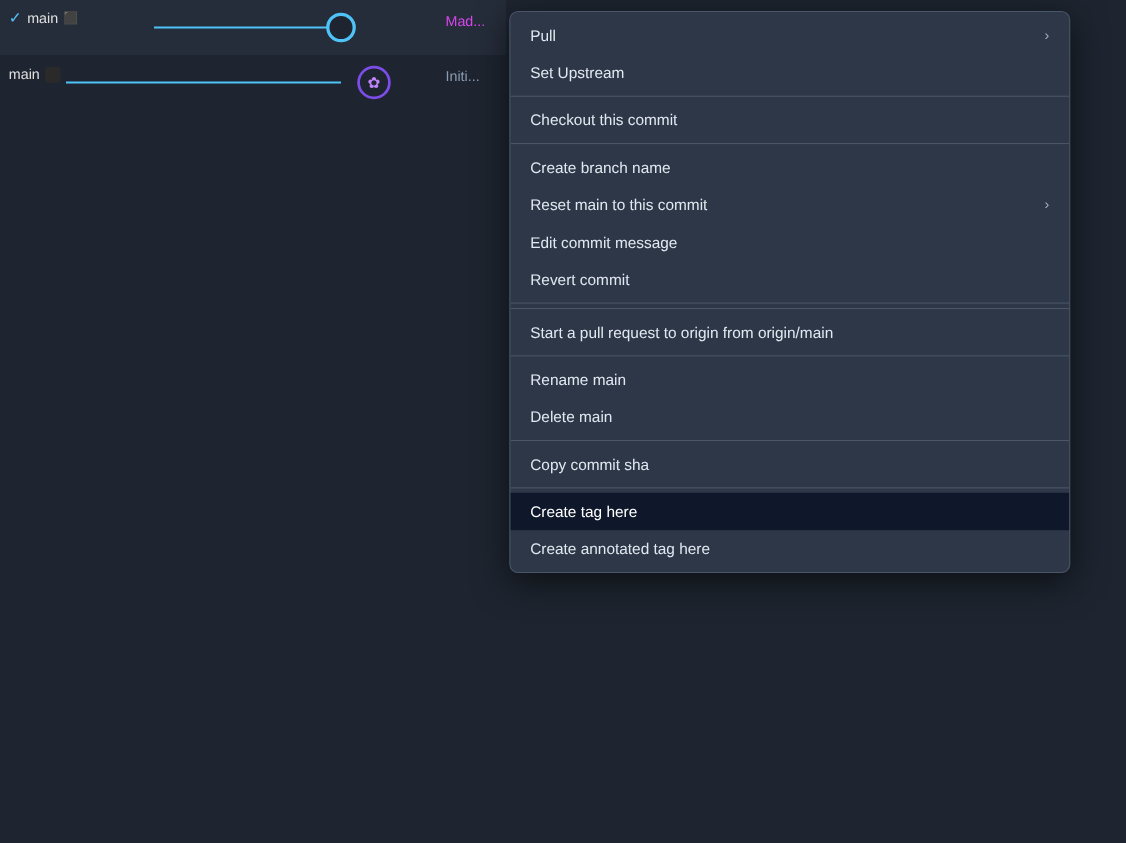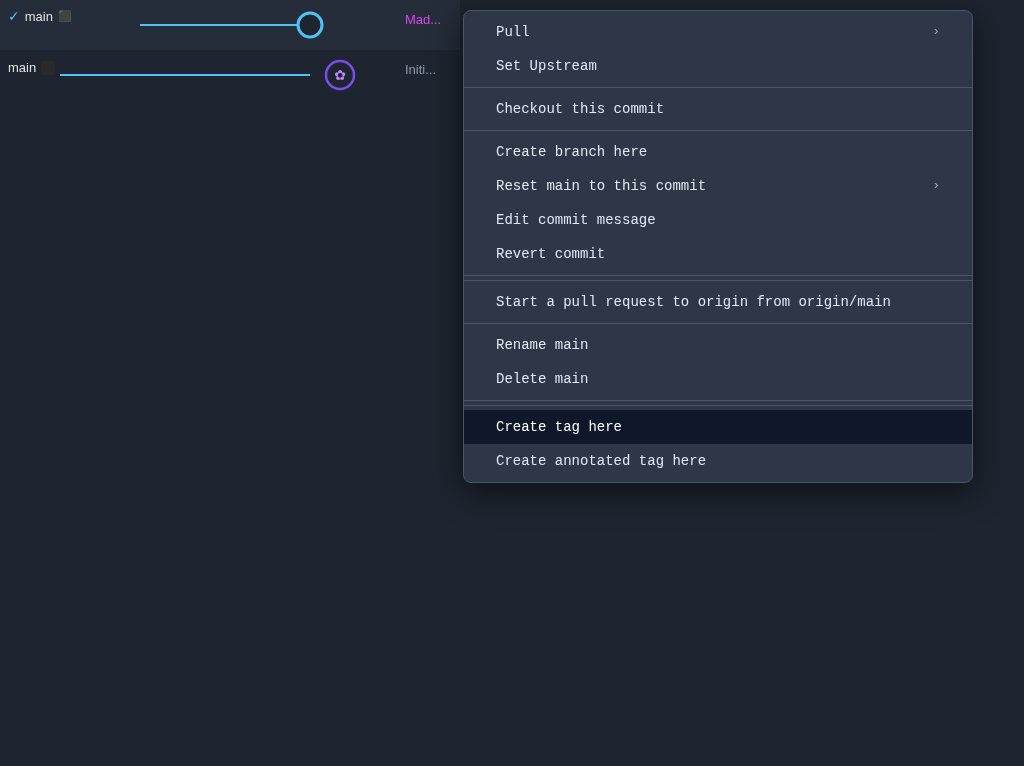--- a/index.html
+++ b/index.html
@@ -37,26 +37,25 @@
       border: 1px solid #4a5568;
       box-shadow: 0 8px 32px rgba(0,0,0,0.6);
       overflow: hidden;
       padding: 4px 0;
     }
 
     .menu-item {
       display: flex;
       align-items: flex-start;
       justify-content: space-between;
-      padding: 9px 32px;
+      padding: 9px 18px;
       font-size: 14px;
       color: #e2e8f0;
       cursor: pointer;
       white-space: nowrap;
-      font-family: Liberation Mono, monospace;
     }
 
     .menu-item.highlighted {
       background-color: #0f172a;
       color: #ffffff;
     }
 
     .menu-item .chevron {
       font-size: 13px;
       color: #a0aec0;
@@ -119,21 +118,21 @@
     </div>
     <div class="menu-item">
       <span>Set Upstream</span>
     </div>
     <div class="menu-separator"></div>
     <div class="menu-item">
       <span>Checkout this commit</span>
     </div>
     <div class="menu-separator"></div>
     <div class="menu-item">
-      <span>Create branch here</span>
+      <span>Create branch name</span>
     </div>
     <div class="menu-item">
       <span>Reset main to this commit</span>
       <span class="chevron">›</span>
     </div>
     <div class="menu-item">
       <span>Edit commit message</span>
     </div>
     <div class="menu-item">
       <span>Revert commit</span>
@@ -144,20 +143,23 @@
       <span>Start a pull request to origin from origin/main</span>
     </div>
     <div class="menu-separator"></div>
     <div class="menu-item">
       <span>Rename main</span>
     </div>
     <div class="menu-item">
       <span>Delete main</span>
     </div>
     <div class="menu-separator"></div>
+    <div class="menu-item">
+      <span>Copy commit sha</span>
+    </div>
     <div class="menu-separator"></div>
     <div class="menu-item highlighted">
       <span>Create tag here</span>
     </div>
     <div class="menu-item">
       <span>Create annotated tag here</span>
     </div>
   </div>
 
 </body></html>

